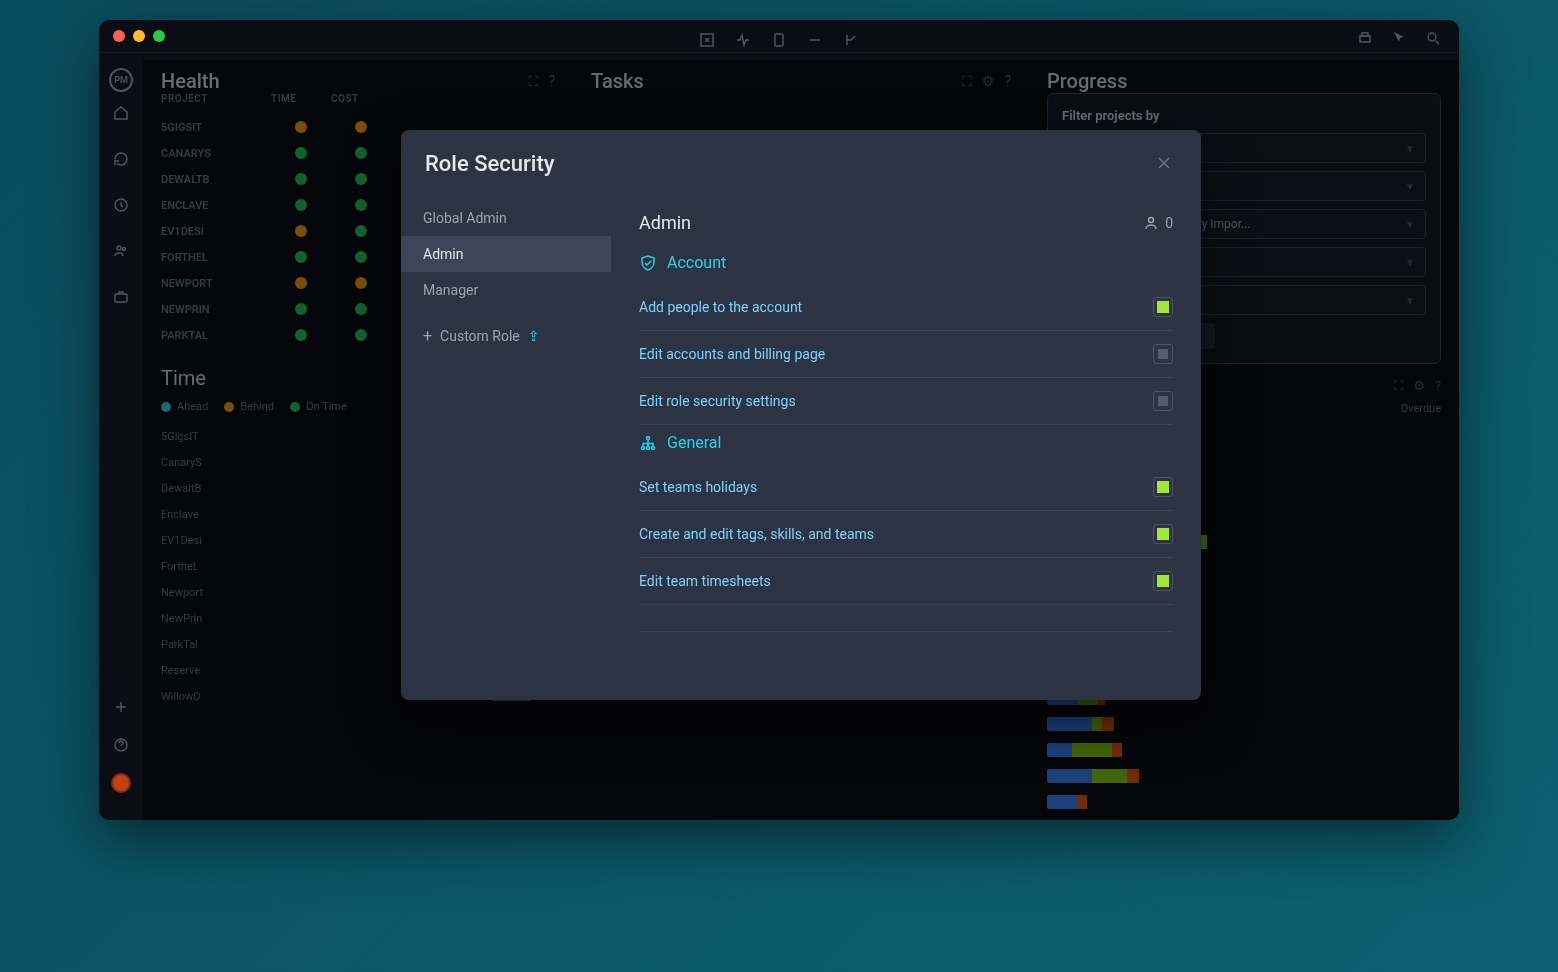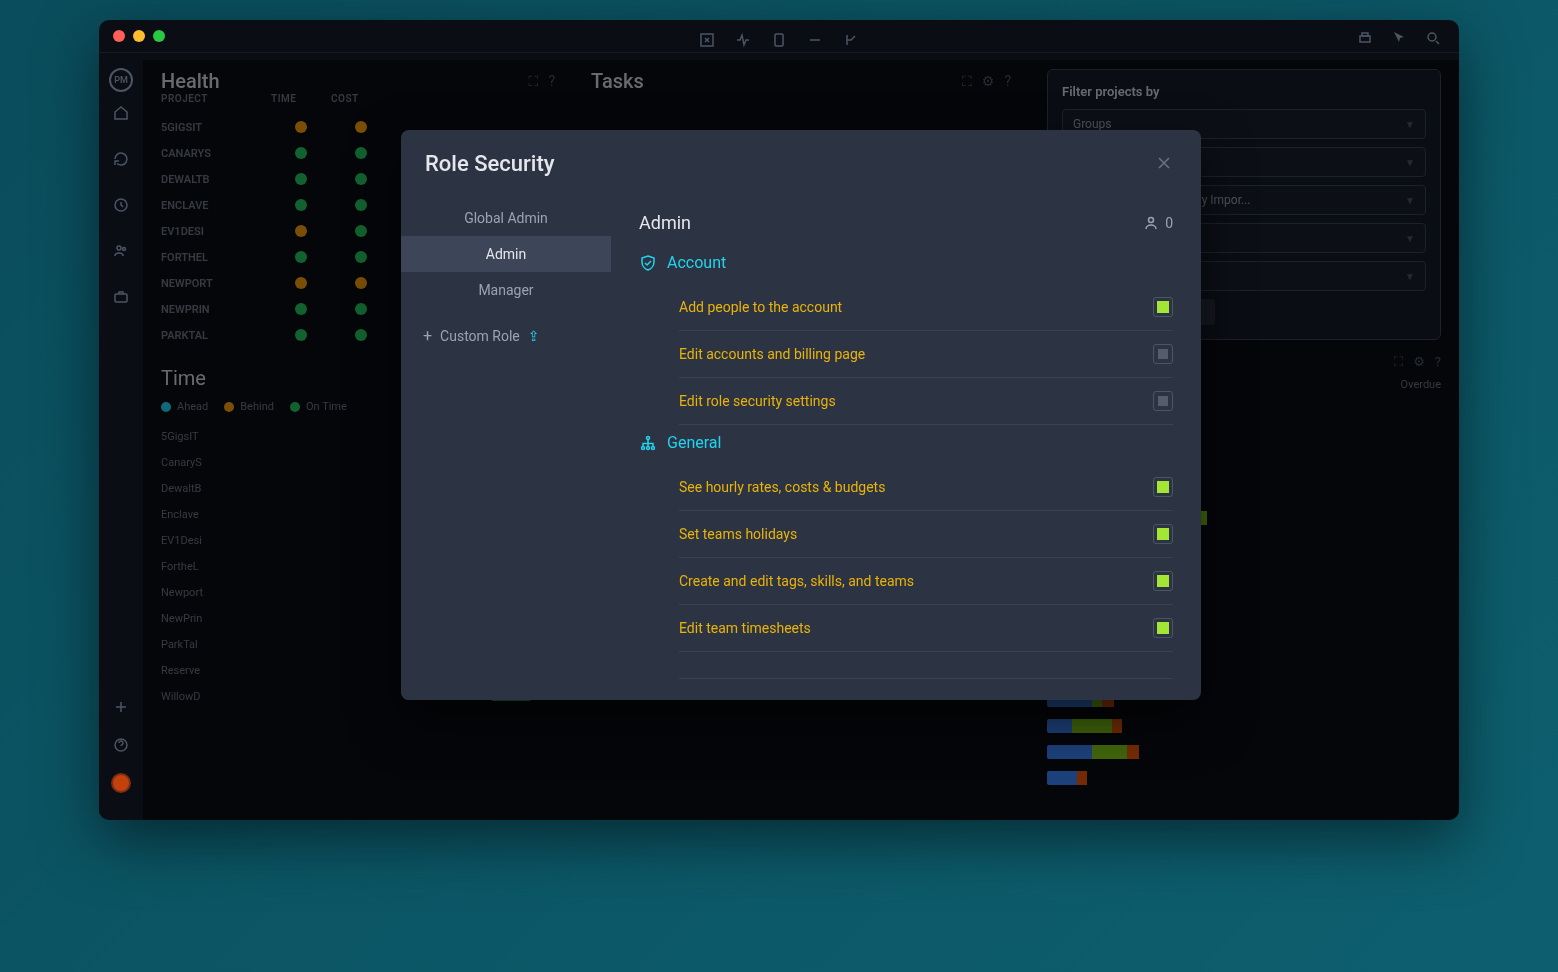--- a/index.html
+++ b/index.html
@@ -91,40 +91,40 @@
 
   .progress-section{margin-top:10px;}
   .progress-header{display:flex; justify-content:flex-end; gap:10px; color:#4b5563; font-size:13px; margin-bottom:8px;}
   .progress-legend{display:flex; justify-content:flex-end; gap:14px; font-size:11px; color:var(--text-dim); margin-bottom:10px;}
   .prog-row{display:flex; align-items:center; height:26px; gap:10px;}
   .prog-bar{flex:1; height:14px; display:flex; border-radius:2px; overflow:hidden;}
   .seg{height:100%;}
   .sblue{background:var(--bar-blue);} .sgreen{background:var(--bar-green);} .sorange{background:var(--bar-orange);}
 
   
-  .overlay { position:absolute; inset:40px 0 0 44px; background:rgba(0,0,0,0.5); display:flex; align-items:flex-start; justify-content:center; padding-top:70px; pointer-events:none;text-align:center;}
+  .overlay { position:absolute; inset:40px 0 0 44px; background:rgba(0,0,0,0.5); display:flex; align-items:flex-start; justify-content:center; padding-top:70px; pointer-events:none;}
   .modal { background:var(--modal-bg); border-radius:8px; width:800px; height:570px; display:flex; flex-direction:column; pointer-events:auto; box-shadow:0 20px 50px rgba(0,0,0,0.6); overflow:hidden;}
   .modal-header{display:flex; justify-content:space-between; align-items:center; padding:20px 24px 16px;}
   .modal-title{color:#e5e7eb; font-size:22px; font-weight:500;}
   .modal-close{color:var(--text-dim); font-size:20px; cursor:pointer; padding:4px;}
   .modal-body{flex:1; display:flex; overflow:hidden;}
   .role-list{width:210px; background:var(--modal-bg); padding:8px 0; border-right: none;}
   .role-item{padding:10px 22px; color:var(--text-mid); font-size:14px; cursor:pointer;}
   .role-item.active{background:#3d4558; color:#e5e7eb;}
   .custom-role{padding:12px 22px; color:var(--text-mid); font-size:14px; display:flex; align-items:center; gap:8px; cursor:pointer; margin-top:6px;}
   .custom-role .plus{font-size:16px;}
   .custom-role .pin{color:var(--accent-teal); font-size:14px;}
   .perm-area{flex:1; padding:20px 28px; overflow-y:auto; position:relative;}
   .perm-area::-webkit-scrollbar{width:6px;}
   .perm-area::-webkit-scrollbar-thumb{background:#4b5563; border-radius:3px;}
   .perm-header{display:flex; justify-content:space-between; align-items:center; margin-bottom:20px;}
   .perm-role-title{color:#e5e7eb; font-size:18px;}
   .perm-count{display:flex; align-items:center; gap:6px; color:var(--text-mid); font-size:14px;}
   .section-title{display:flex; align-items:center; gap:10px; color:var(--accent-teal); font-size:16px; margin-bottom:12px; margin-top:8px;}
-  .perm-row{display:flex; justify-content:space-between; align-items:center; padding:13px 0; border-bottom:1px solid var(--border); font-size:14px; color:#eab308;margin-left:40px;}
+  .perm-row{display:flex; justify-content:space-between; align-items:center; padding:13px 0; border-bottom:1px solid var(--border); font-size:14px; color:#7dd3fc;}
   .perm-toggle{width:20px; height:20px; border:1px solid #4b5563; border-radius:3px; display:flex; align-items:center; justify-content:center; cursor:pointer;}
   .perm-toggle.on .inner{width:12px; height:12px; background:var(--accent-lime);}
   .perm-toggle.off .inner{width:10px; height:10px; background:#555c6b;}
   svg{display:block;}
 </style>
 </head>
 <body>
 
 <div class="window">
   <div class="titlebar">
@@ -418,20 +418,23 @@
               <span>CanaryS</span>
               <span>DewaltB</span>
               <span>Enclave</span>
               <span>EV1Desi</span>
               <span>WillowD</span>
             </div>
         </div>
       </div>
 
       <div class="right-panel">
+        <div class="panel-header">
+          <div class="panel-title">Progress</div>
+        </div>
         <div class="filter-card">
           <div class="filter-title">Filter projects by</div>
           <div id="filter-selects">
               <div class="filter-select">
                 <span>Groups</span>
                 <span class="chev">▼</span>
               </div>
               <div class="filter-select">
                 <span>Not Started, Open</span>
                 <span class="chev">▼</span>
@@ -631,26 +634,20 @@
                     <circle cx="9" cy="4" r="1.5"></circle>
                     <circle cx="4" cy="14" r="1.5"></circle>
                     <circle cx="9" cy="14" r="1.5"></circle>
                     <circle cx="14" cy="14" r="1.5"></circle>
                     <path d="M9 5.5v4M9 9.5h-5v3M9 9.5h5v3M9 9.5v3"></path>
                   </svg>
                 </span>
                 <span>General</span>
               </div>
               <div class="perm-row">
-                <div>See hourly rates, costs &amp; budgets</div>
-      <div class="perm-toggle on">
-                  <div class="inner"></div>
-                </div>
-              </div>
-              <div class="perm-row">
                 <div>Set teams holidays</div>
       <div class="perm-toggle on">
                   <div class="inner"></div>
                 </div>
               </div>
               <div class="perm-row">
                 <div>Create and edit tags, skills, and teams</div>
       <div class="perm-toggle on">
                   <div class="inner"></div>
                 </div>

